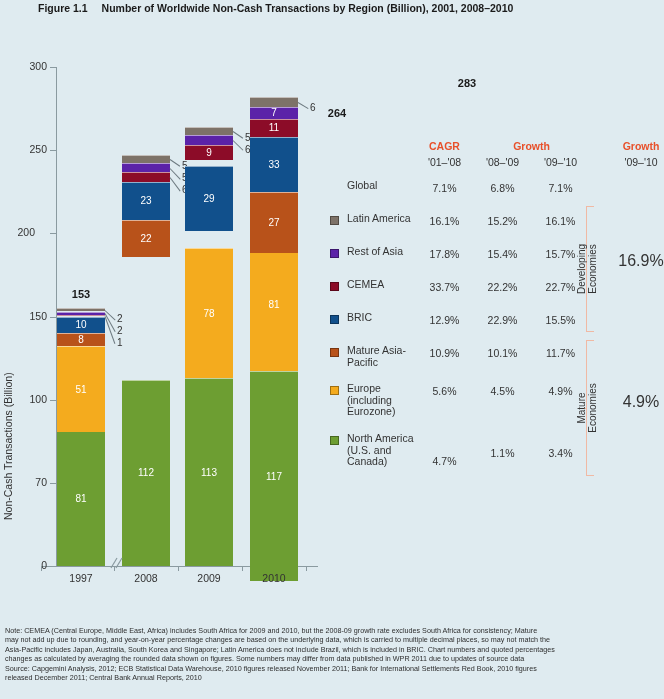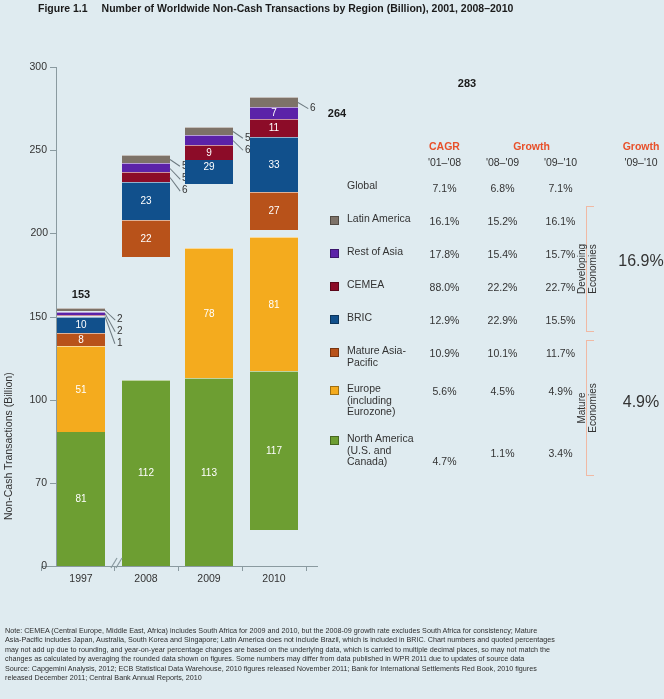--- a/index.html
+++ b/index.html
@@ -87,21 +87,21 @@
 <div id="yticks-host">
     <div class="ytick" style="left: 50px; top: 566px;"></div>
     <div class="ylabel" style="left: 13px; top: 559px;">0</div>
     <div class="ytick" style="left: 50px; top: 482.833px;"></div>
     <div class="ylabel" style="left: 13px; top: 475.833px;">70</div>
     <div class="ytick" style="left: 50px; top: 399.667px;"></div>
     <div class="ylabel" style="left: 13px; top: 392.667px;">100</div>
     <div class="ytick" style="left: 50px; top: 316.5px;"></div>
     <div class="ylabel" style="left: 13px; top: 309.5px;">150</div>
     <div class="ytick" style="left: 50px; top: 233.333px;"></div>
-    <div class="ylabel" style="left: 14px; top: 226.333px;">200</div>
+    <div class="ylabel" style="left: 1px; top: 226.333px;">200</div>
     <div class="ytick" style="left: 50px; top: 150.167px;"></div>
     <div class="ylabel" style="left: 13px; top: 143.167px;">250</div>
     <div class="ytick" style="left: 50px; top: 67px;"></div>
     <div class="ylabel" style="left: 13px; top: 60px;">300</div>
   </div>
 <div id="plot">
     <div class="bar" style="left: 0px; top: 0px; height: 499px;">
       <div class="seg" style="top: 364.27px; height: 134.73px; background: rgb(109, 158, 50); border-top: 1px solid rgba(255, 255, 255, 0.55);">
         <span>81</span>
       </div>
@@ -146,42 +146,42 @@
     <div class="leader" style="left: 113px; top: 100.632px; width: 14.5181px; transform: rotate(46.4652deg);"></div>
     <div class="outside" style="left: 125px; top: 117.157px;">6</div>
     <div class="leader" style="left: 113px; top: 109.78px; width: 16.7014px; transform: rotate(53.2193deg);"></div>
     <div class="bar" style="left: 128px; top: 0px; height: 499px;">
       <div class="seg" style="top: 311.043px; height: 187.957px; background: rgb(109, 158, 50); border-top: 1px solid rgba(255, 255, 255, 0.55);">
         <span>113</span>
       </div>
       <div class="seg" style="top: 181.303px; height: 129.74px; background: rgb(244, 171, 30); border-top: 1px solid rgba(255, 255, 255, 0.55);">
         <span>78</span>
       </div>
-      <div class="seg" style="top: 81px; height: 36px; background: rgb(17, 80, 140); border-top: 1px solid rgba(255, 255, 255, 0.55); text-decoration: underline;">
+      <div class="seg" style="top: 99px; height: 65px; background: rgb(17, 80, 140); border-top: 1px solid rgba(255, 255, 255, 0.55); text-decoration: underline;">
         <span>29</span>
       </div>
       <div class="seg" style="top: 78.1767px; height: 14.97px; background: rgb(140, 12, 40); border-top: 1px solid rgba(255, 255, 255, 0.55);">
         <span>9</span>
       </div>
       <div class="seg sm" style="top: 68.1967px; height: 9.98px; background: rgb(91, 34, 168); border-top: 1px solid rgba(255, 255, 255, 0.55);"></div>
       <div class="seg sm" style="top: 59.88px; height: 8.31667px; background: rgb(125, 114, 104); border-top: 1px solid rgba(255, 255, 255, 0.55);"></div>
       <div class="total" style="left: 122px; top: 39.88px;">264</div>
     </div>
     <div class="outside" style="left: 188px; top: 64.88px;">5</div>
     <div class="leader" style="left: 176px; top: 64.0383px; width: 12.1165px; transform: rotate(34.3786deg);"></div>
     <div class="outside" style="left: 188px; top: 76.88px;">6</div>
     <div class="leader" style="left: 176px; top: 73.1867px; width: 13.927px; transform: rotate(44.1079deg);"></div>
     <div class="bar" style="left: 193px; top: 0px; height: 499px;">
-      <div class="seg" style="top: 304.39px; height: 159px; background: rgb(109, 158, 50); border-top: 1px solid rgba(255, 255, 255, 0.55);">
+      <div class="seg" style="top: 304.39px; height: 210px; background: rgb(109, 158, 50); border-top: 1px solid rgba(255, 255, 255, 0.55);">
         <span>117</span>
       </div>
       <div class="seg" style="top: 169.66px; height: 134.73px; background: rgb(244, 171, 30); border-top: 1px solid rgba(255, 255, 255, 0.55);">
         <span>81</span>
       </div>
-      <div class="seg" style="top: 124.75px; height: 38px; background: rgb(184, 82, 26); border-top: 1px solid rgba(255, 255, 255, 0.55);">
+      <div class="seg" style="top: 124.75px; height: 61px; background: rgb(184, 82, 26); border-top: 1px solid rgba(255, 255, 255, 0.55);">
         <span>27</span>
       </div>
       <div class="seg" style="top: 69.86px; height: 54.89px; background: rgb(17, 80, 140); border-top: 1px solid rgba(255, 255, 255, 0.55);">
         <span>33</span>
       </div>
       <div class="seg" style="top: 51.5633px; height: 18.2967px; background: rgb(140, 12, 40); border-top: 1px solid rgba(255, 255, 255, 0.55);">
         <span>11</span>
       </div>
       <div class="seg" style="top: 39.92px; height: 11.6433px; background: rgb(91, 34, 168); border-top: 1px solid rgba(255, 255, 255, 0.55);">
         <span>7</span>
@@ -236,21 +236,21 @@
       <div class="trow" style="top: 108px;">
         <div class="sw" style="background: rgb(91, 34, 168);"></div>
         <div class="lbl">Rest of Asia</div>
         <div class="v1" style="text-align: center;">17.8%</div>
         <div class="v2" style="text-align: center;">15.4%</div>
         <div class="v3" style="text-align: center;">15.7%</div>
       </div>
       <div class="trow" style="top: 141px;">
         <div class="sw" style="background: rgb(140, 12, 40);"></div>
         <div class="lbl">CEMEA</div>
-        <div class="v1" style="text-align: center;">88.0%</div>
+        <div class="v1" style="text-align: center;">33.7%</div>
         <div class="v2" style="text-align: center;">22.2%</div>
         <div class="v3" style="text-align: center;">22.7%</div>
       </div>
       <div class="trow" style="top: 174px;">
         <div class="sw" style="background: rgb(17, 80, 140);"></div>
         <div class="lbl">BRIC</div>
         <div class="v1" style="text-align: center;">12.9%</div>
         <div class="v2" style="text-align: center;">22.9%</div>
         <div class="v3" style="text-align: center;">15.5%</div>
       </div>
@@ -287,18 +287,18 @@
       <div class="brk-tick" style="left: 251px; top: 268px;"></div>
       <div class="grp-label" style="left: 268px; top: 200px; width: 24px; height: 136px;">
         <span style="text-align: center; line-height: 11px; width: 136px; bottom: 0px; left: 0px;">Mature<br>Economies</span>
       </div>
       <div class="v4" style="position: absolute; top: 253px; text-align: center;">4.9%</div>
     </div>
 </div>
 
 <div id="foot">
     <div>Note: CEMEA (Central Europe, Middle East, Africa) includes South Africa for 2009 and 2010, but the 2008-09 growth rate excludes South Africa for consistency; Mature</div>
+    <div>may not add up due to rounding, and year-on-year percentage changes are based on the underlying data, which is carried to multiple decimal places, so may not match the</div>
     <div>Asia-Pacific includes Japan, Australia, South Korea and Singapore; Latin America does not include Brazil, which is included in BRIC. Chart numbers and quoted percentages</div>
-    <div>may not add up due to rounding, and year-on-year percentage changes are based on the underlying data, which is carried to multiple decimal places, so may not match the</div>
     <div>changes as calculated by averaging the rounded data shown on figures. Some numbers may differ from data published in WPR 2011 due to updates of source data</div>
     <div>Source: Capgemini Analysis, 2012; ECB Statistical Data Warehouse, 2010 figures released November 2011; Bank for International Settlements Red Book, 2010 figures</div>
     <div>released December 2011; Central Bank Annual Reports, 2010</div>
   </div>
 
 </body></html>

